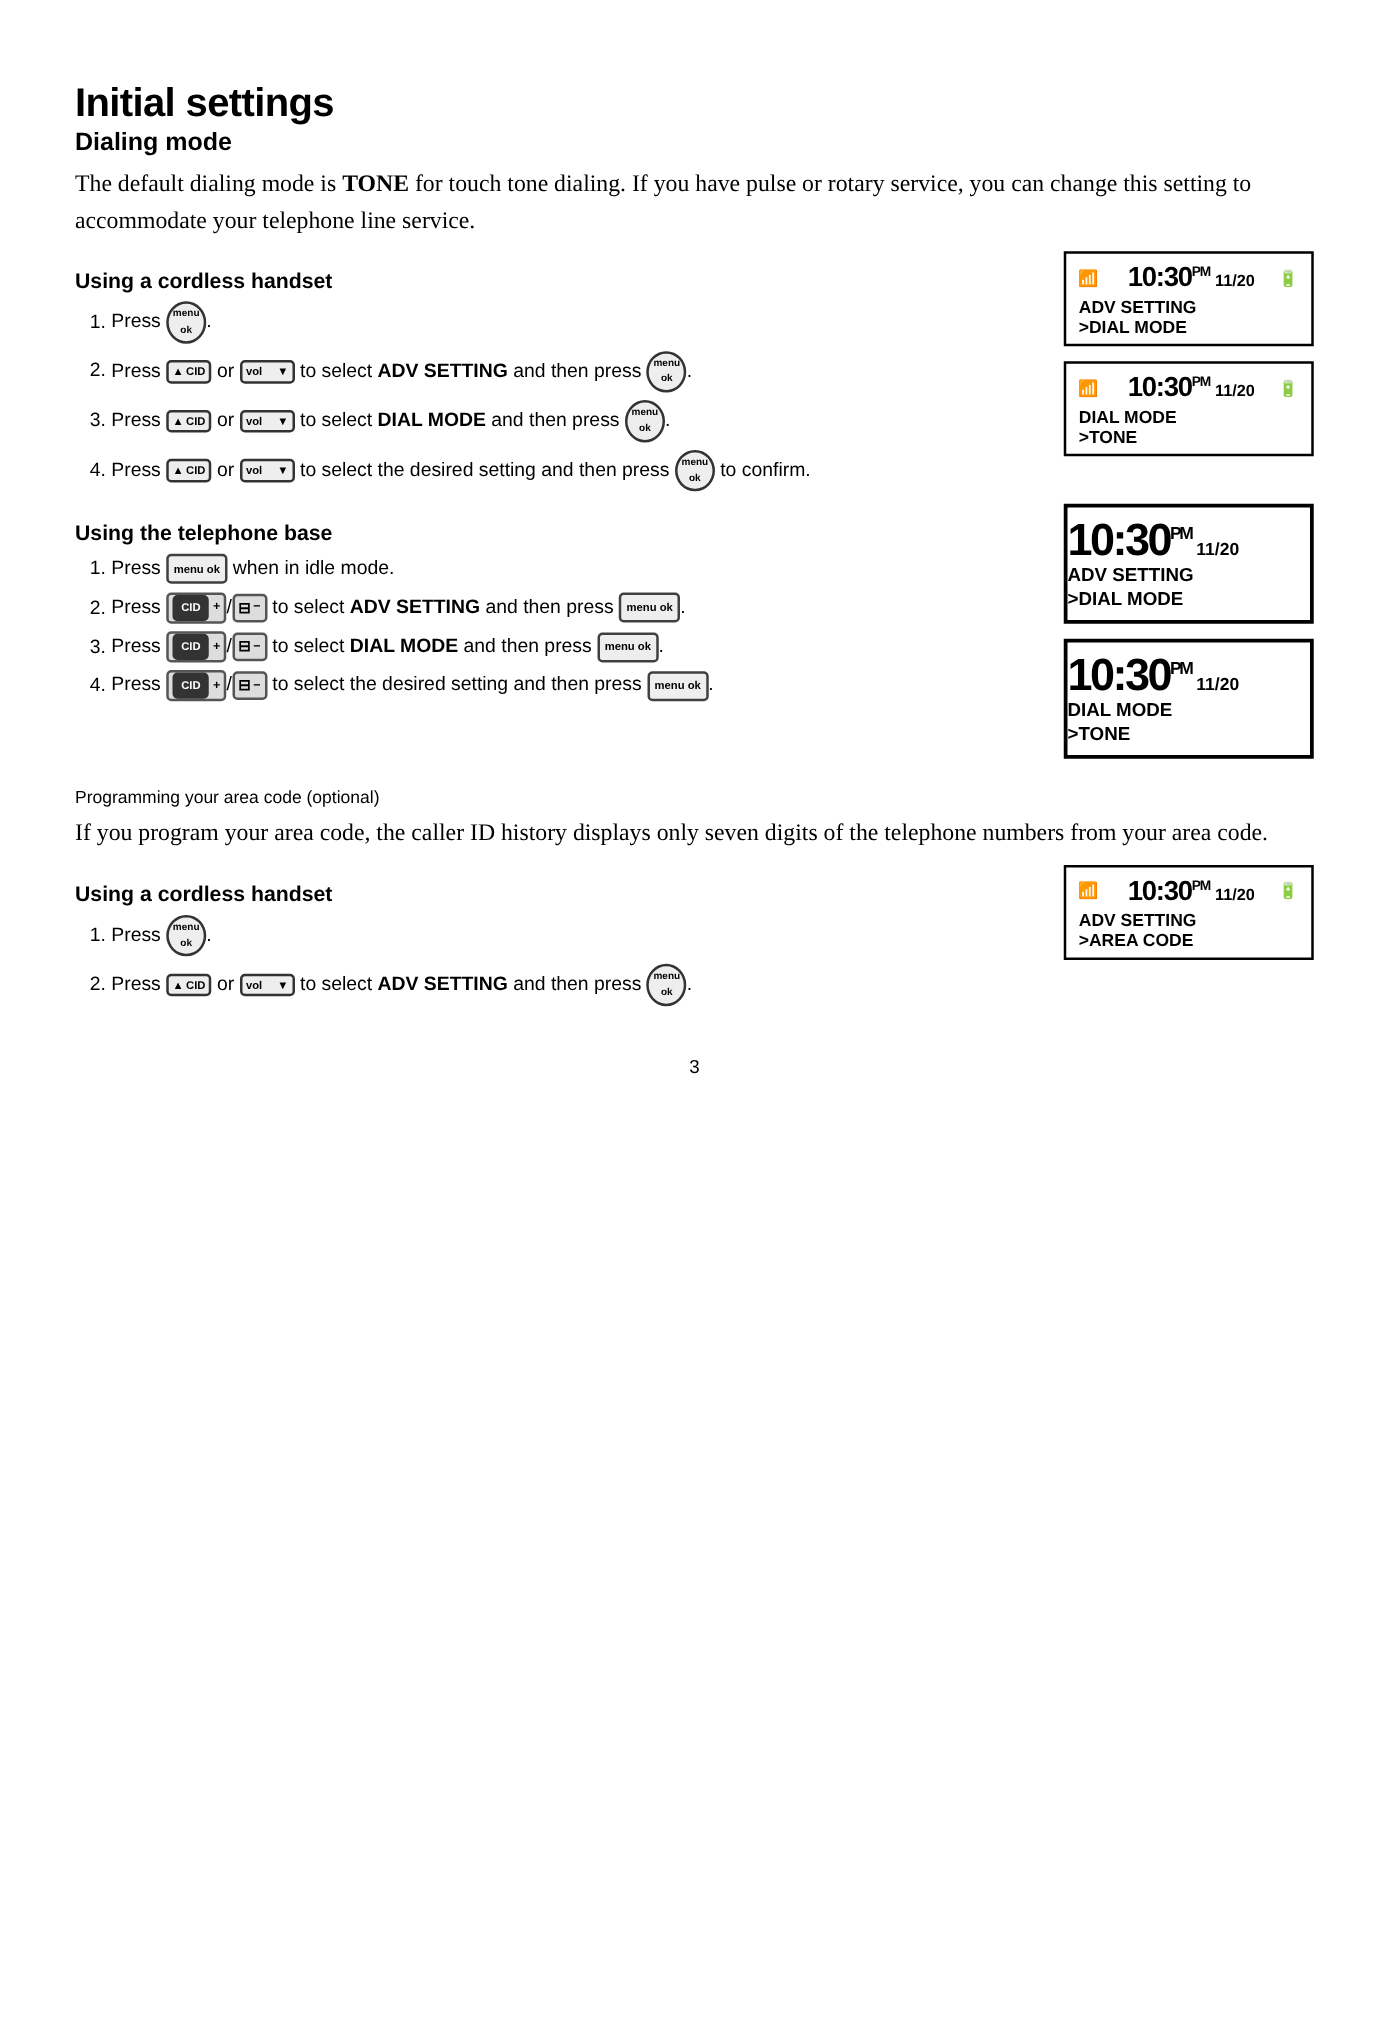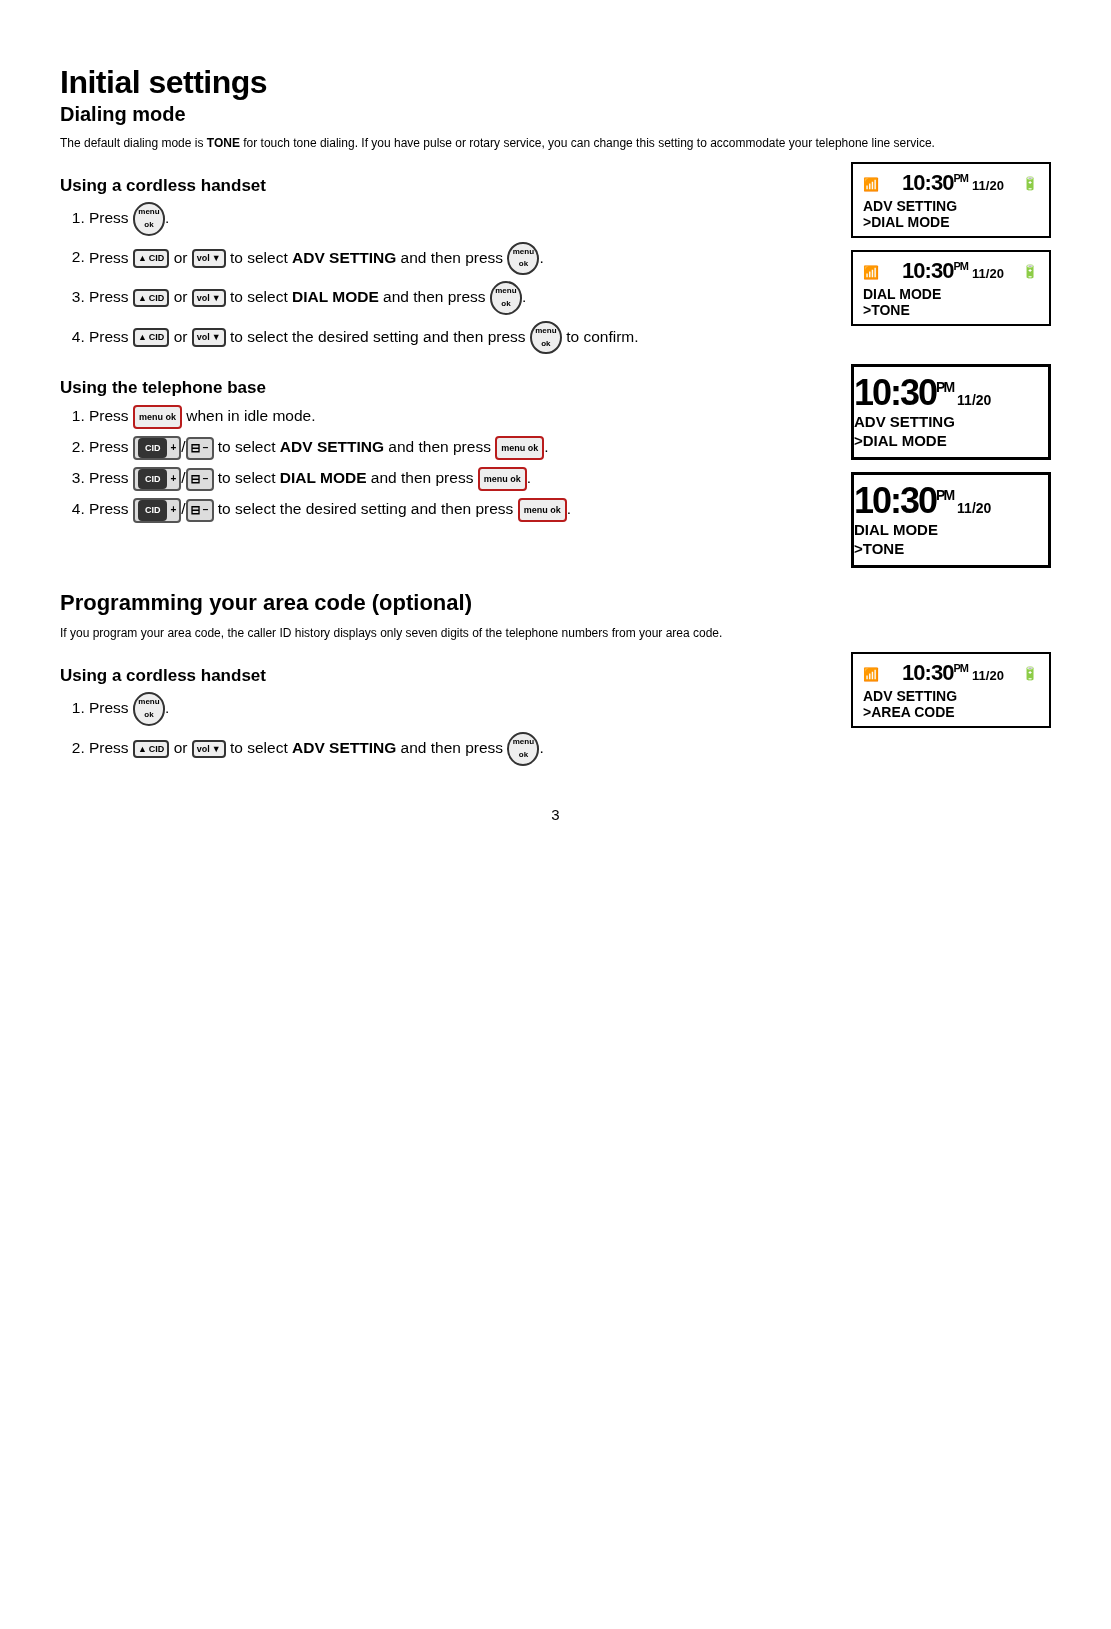--- a/index.html
+++ b/index.html
@@ -27,21 +27,22 @@
     }
     h3 {
       font-size: 17px;
       font-weight: 700;
       margin-bottom: 6px;
       margin-top: 14px;
     }
     p {
       margin-bottom: 10px;
       line-height: 1.5;
-      font-size: 12px;
+      font-size: 19px;
+      font-family: Liberation Serif, serif;
     }
     .section {
       margin-bottom: 10px;
     }
     ol {
       margin-left: 29px;
       margin-bottom: 10px;
     }
     ol li {
       margin-bottom: 6px;
@@ -181,24 +182,24 @@
     .btn-vol {
       border: 2px solid #333;
       border-radius: 4px;
       padding: 0 3px;
       font-size: 10px;
       font-weight: 700;
       background: #eee;
       vertical-align: middle;
       display: inline-flex;
       align-items: center;
-      gap: 2px;
+      gap: 12px;
     }
     .btn-menuok {
-      border: 2px solid #b91c1c;
+      border: 2px solid #404040;
       border-radius: 4px;
       padding: 1px 4px;
       font-size: 9px;
       font-weight: 700;
       background: #eee;
       vertical-align: middle;
       display: inline-flex;
       align-items: center;
       min-width: 36px;
       min-height: 24px;
@@ -216,22 +217,22 @@
       gap: 2px;
     }
     .page-num {
       text-align: center;
       margin-top: 30px;
       font-size: 15px;
     }
 
     
     .prog-title {
-      font-size: 22px;
-      font-weight: 700;
+      font-size: 14px;
+      font-weight: 400;
       margin-top: 22px;
       margin-bottom: 8px;
     }
   </style>
 </head>
 <body>
 
 <h1>Initial settings</h1>
 
 <div class="section">

